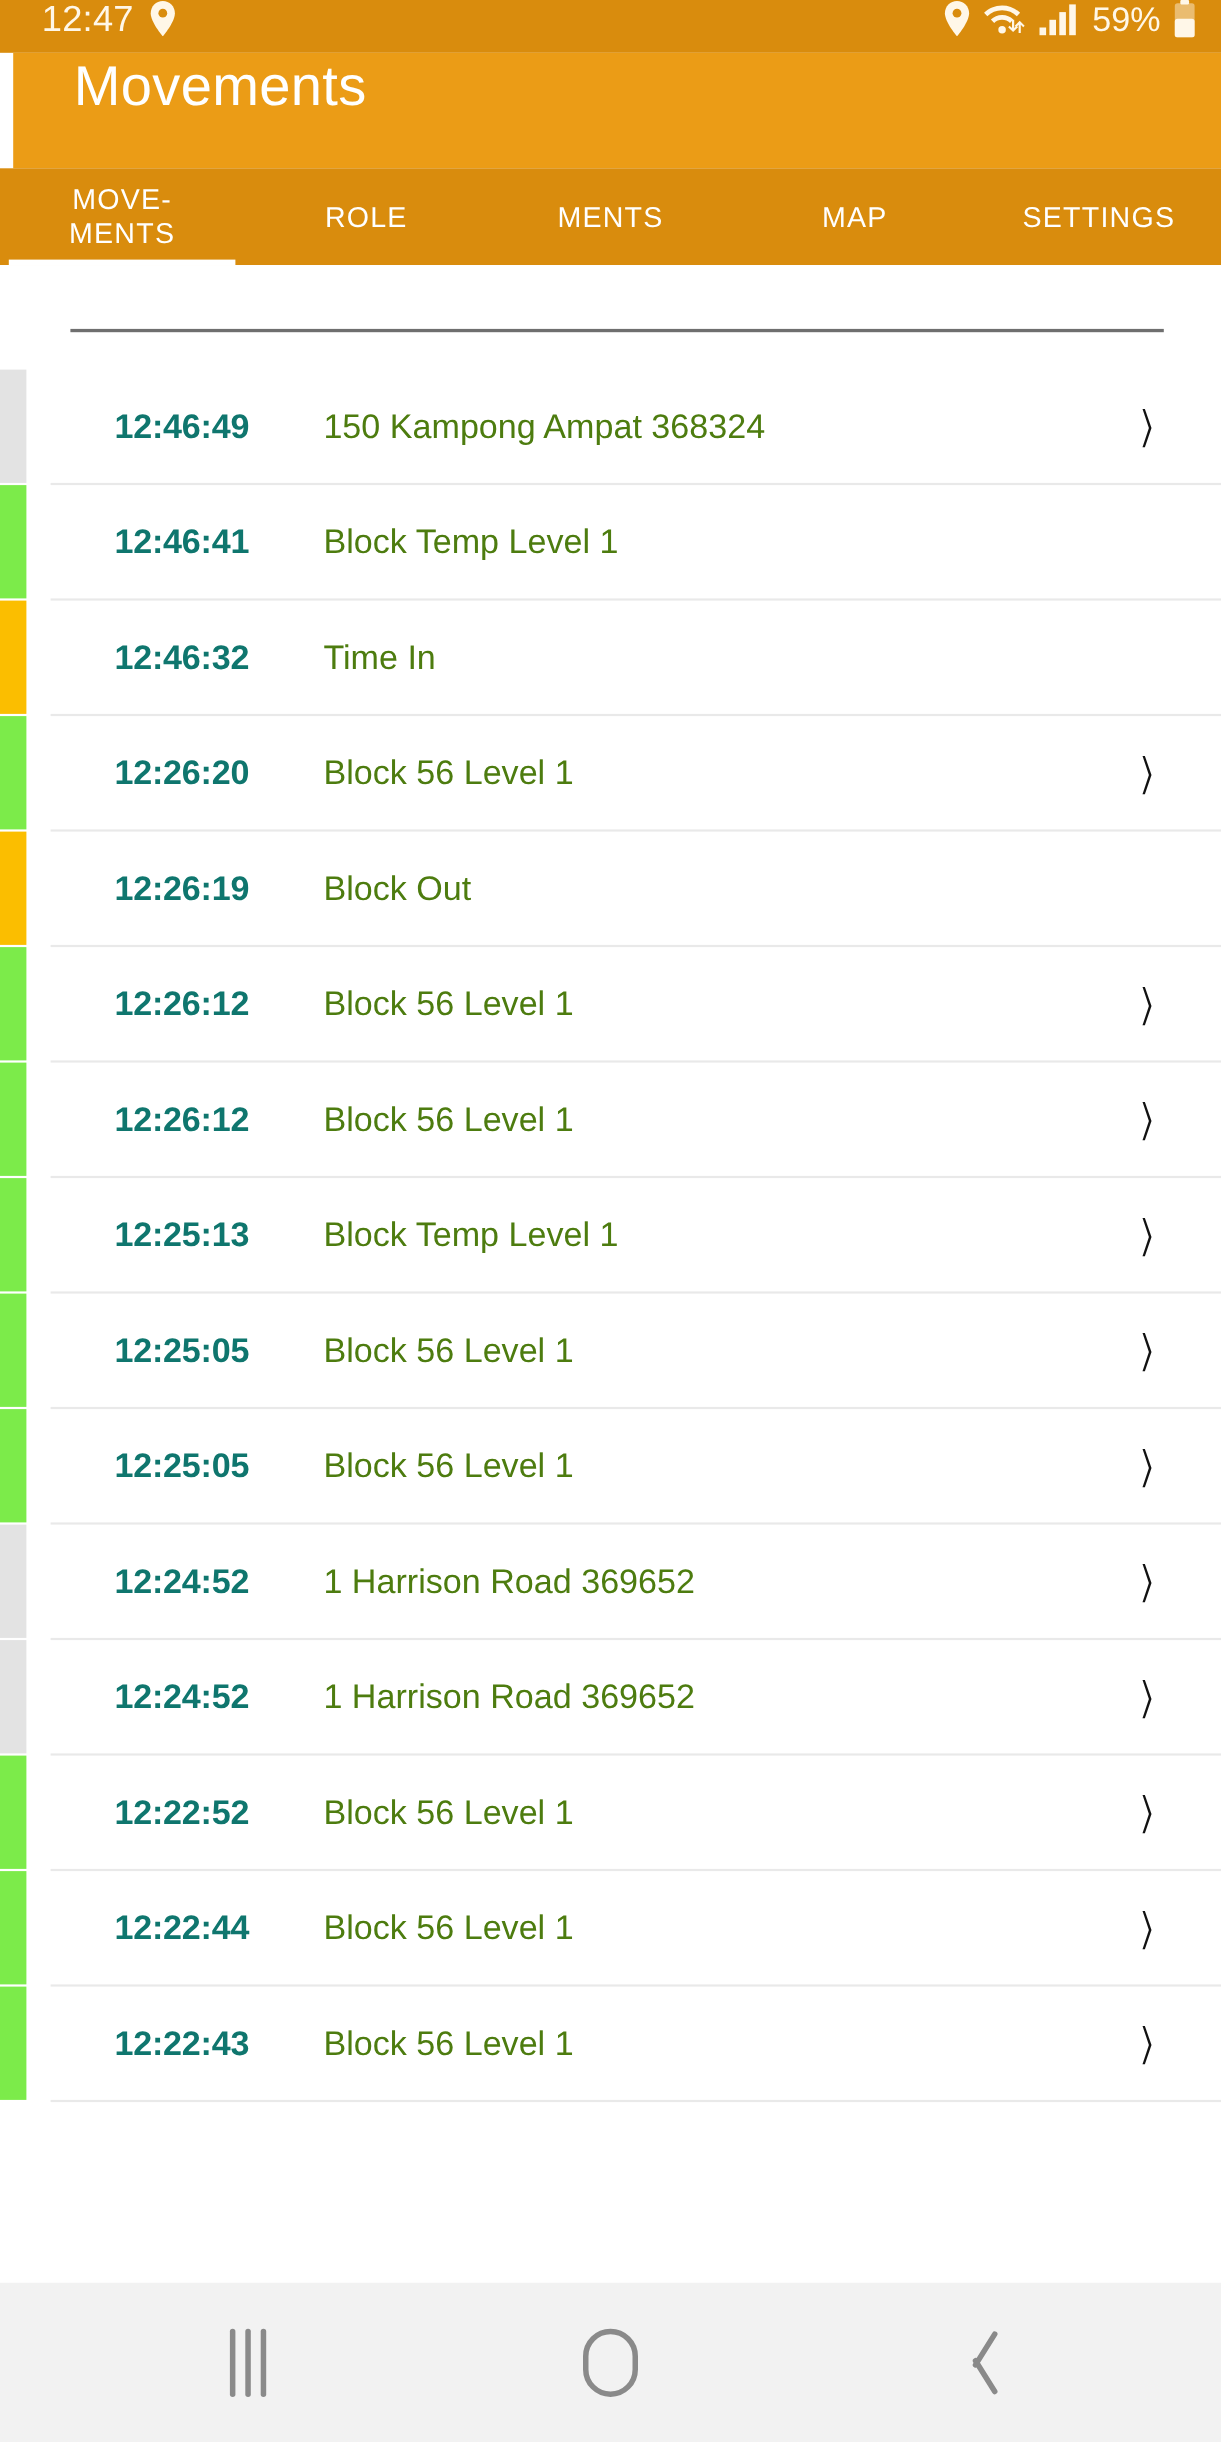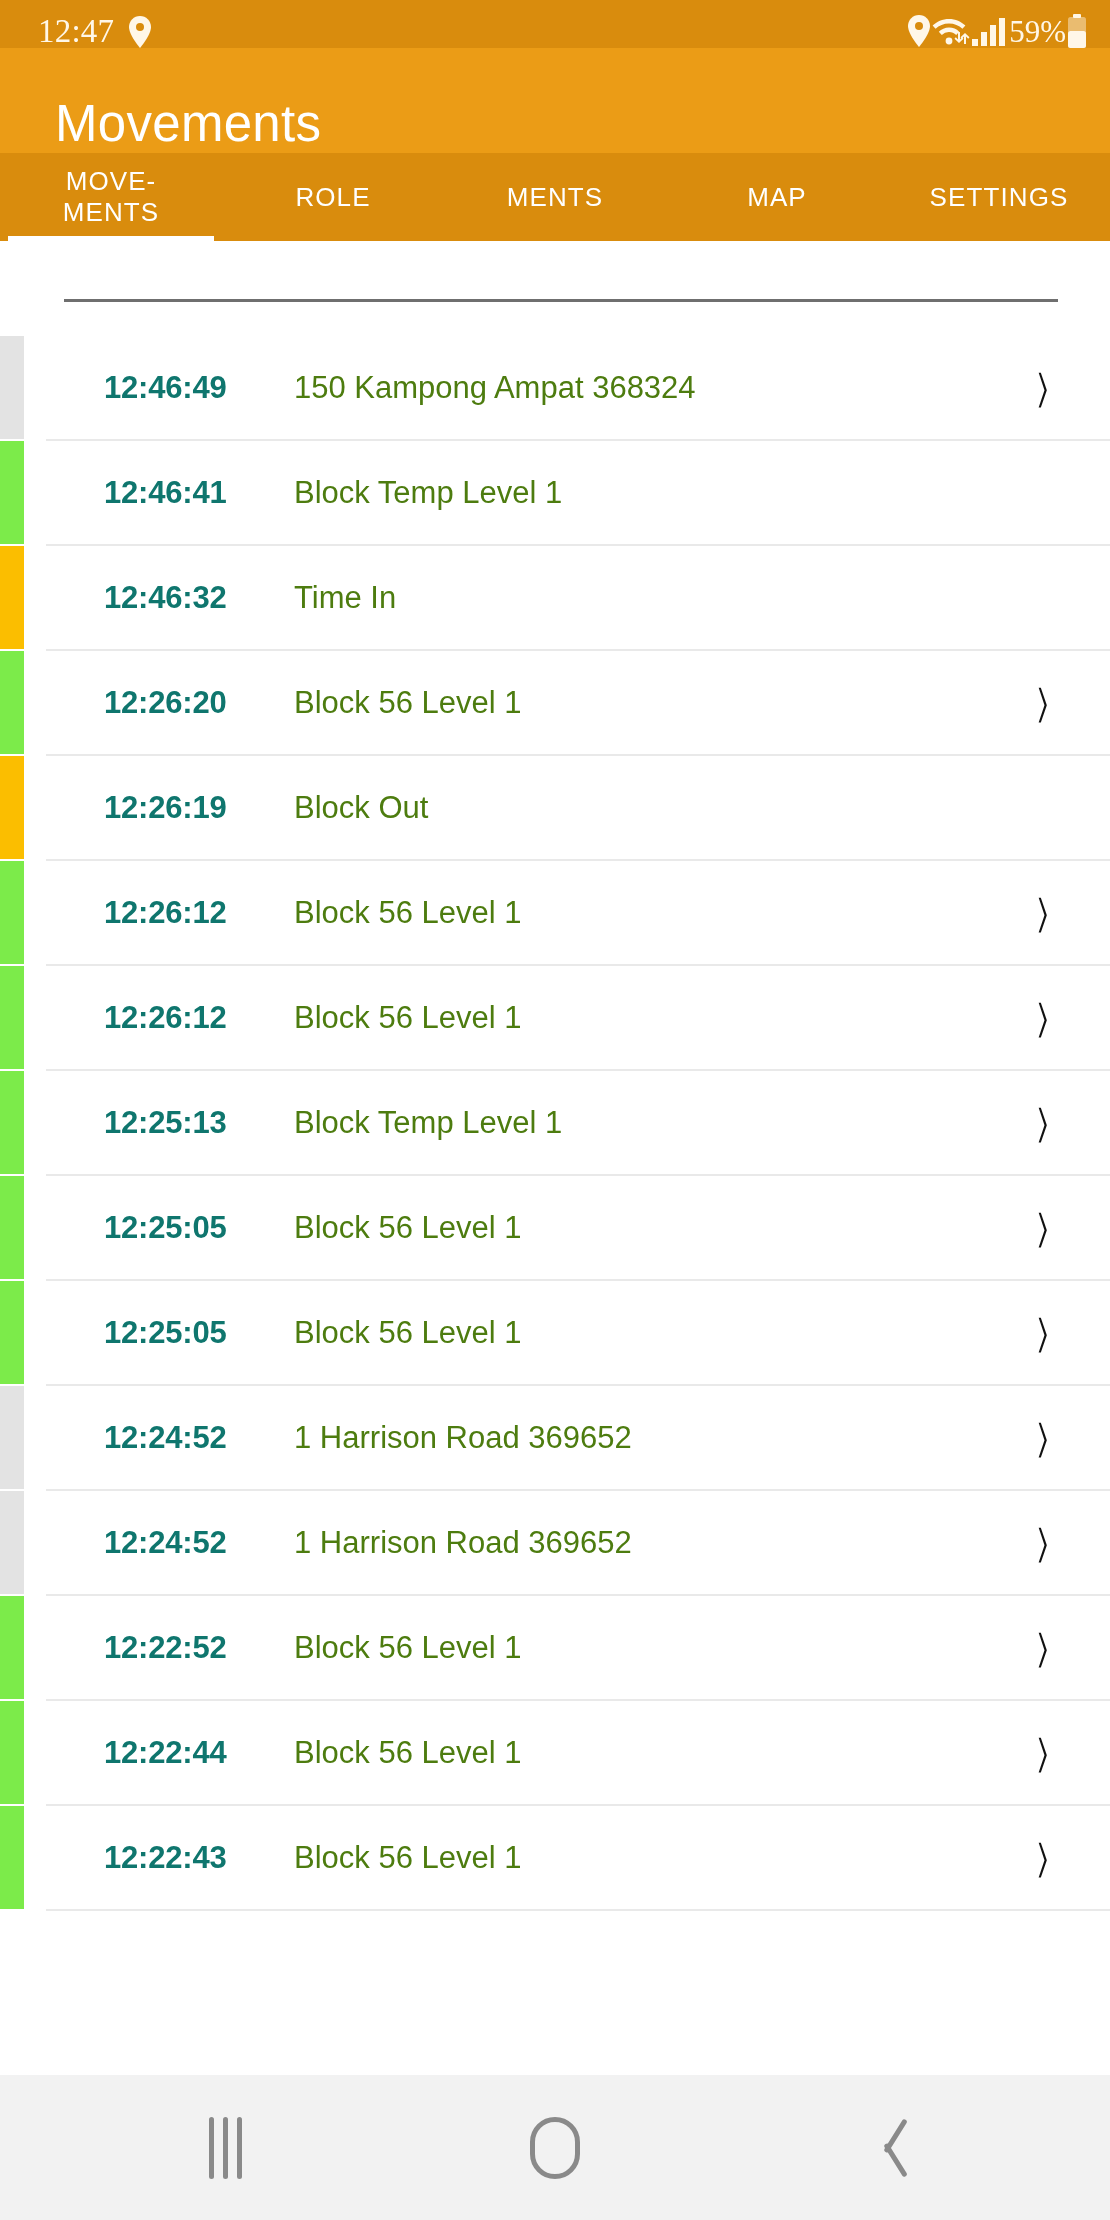--- a/index.html
+++ b/index.html
@@ -21,51 +21,52 @@
     display: flex;
     flex-direction: column;
   }
 
   
   .status-bar {
     height: 48px;
     flex: 0 0 48px;
     background: #D98C0D;
     display: flex;
-    align-items: flex-end;
+    align-items: flex-start;
     padding: 0 22px 0 38px;
     color: #FFF7E8;
-    font-family: Liberation Serif, serif;
   }
   .status-left { display: flex; align-items: center; gap: 14px; }
   .status-clock {
     font-size: 33px;
     font-weight: 400;
     letter-spacing: 0.2px;
     line-height: 1;
   }
   .status-right {
     margin-left: auto;
     display: flex;
     align-items: center;
+    gap: 11px;
   }
   .status-batt-text {
     font-size: 31px;
     font-weight: 400;
     line-height: 1;
   }
   .ic { display: block; }
 
   
   .app-bar {
     flex: 0 0 105px;
     background: #EB9C16;
     display: flex;
-    align-items: flex-end;
+    align-items: flex-start;
     padding: 0 0 0 55px;
+    margin-left: 12px;
   }
   .app-title {
     color: #FFFFFF;
     font-size: 51px;
     font-weight: 400;
     letter-spacing: 0.3px;
   }
 
   
   .tab-bar {

